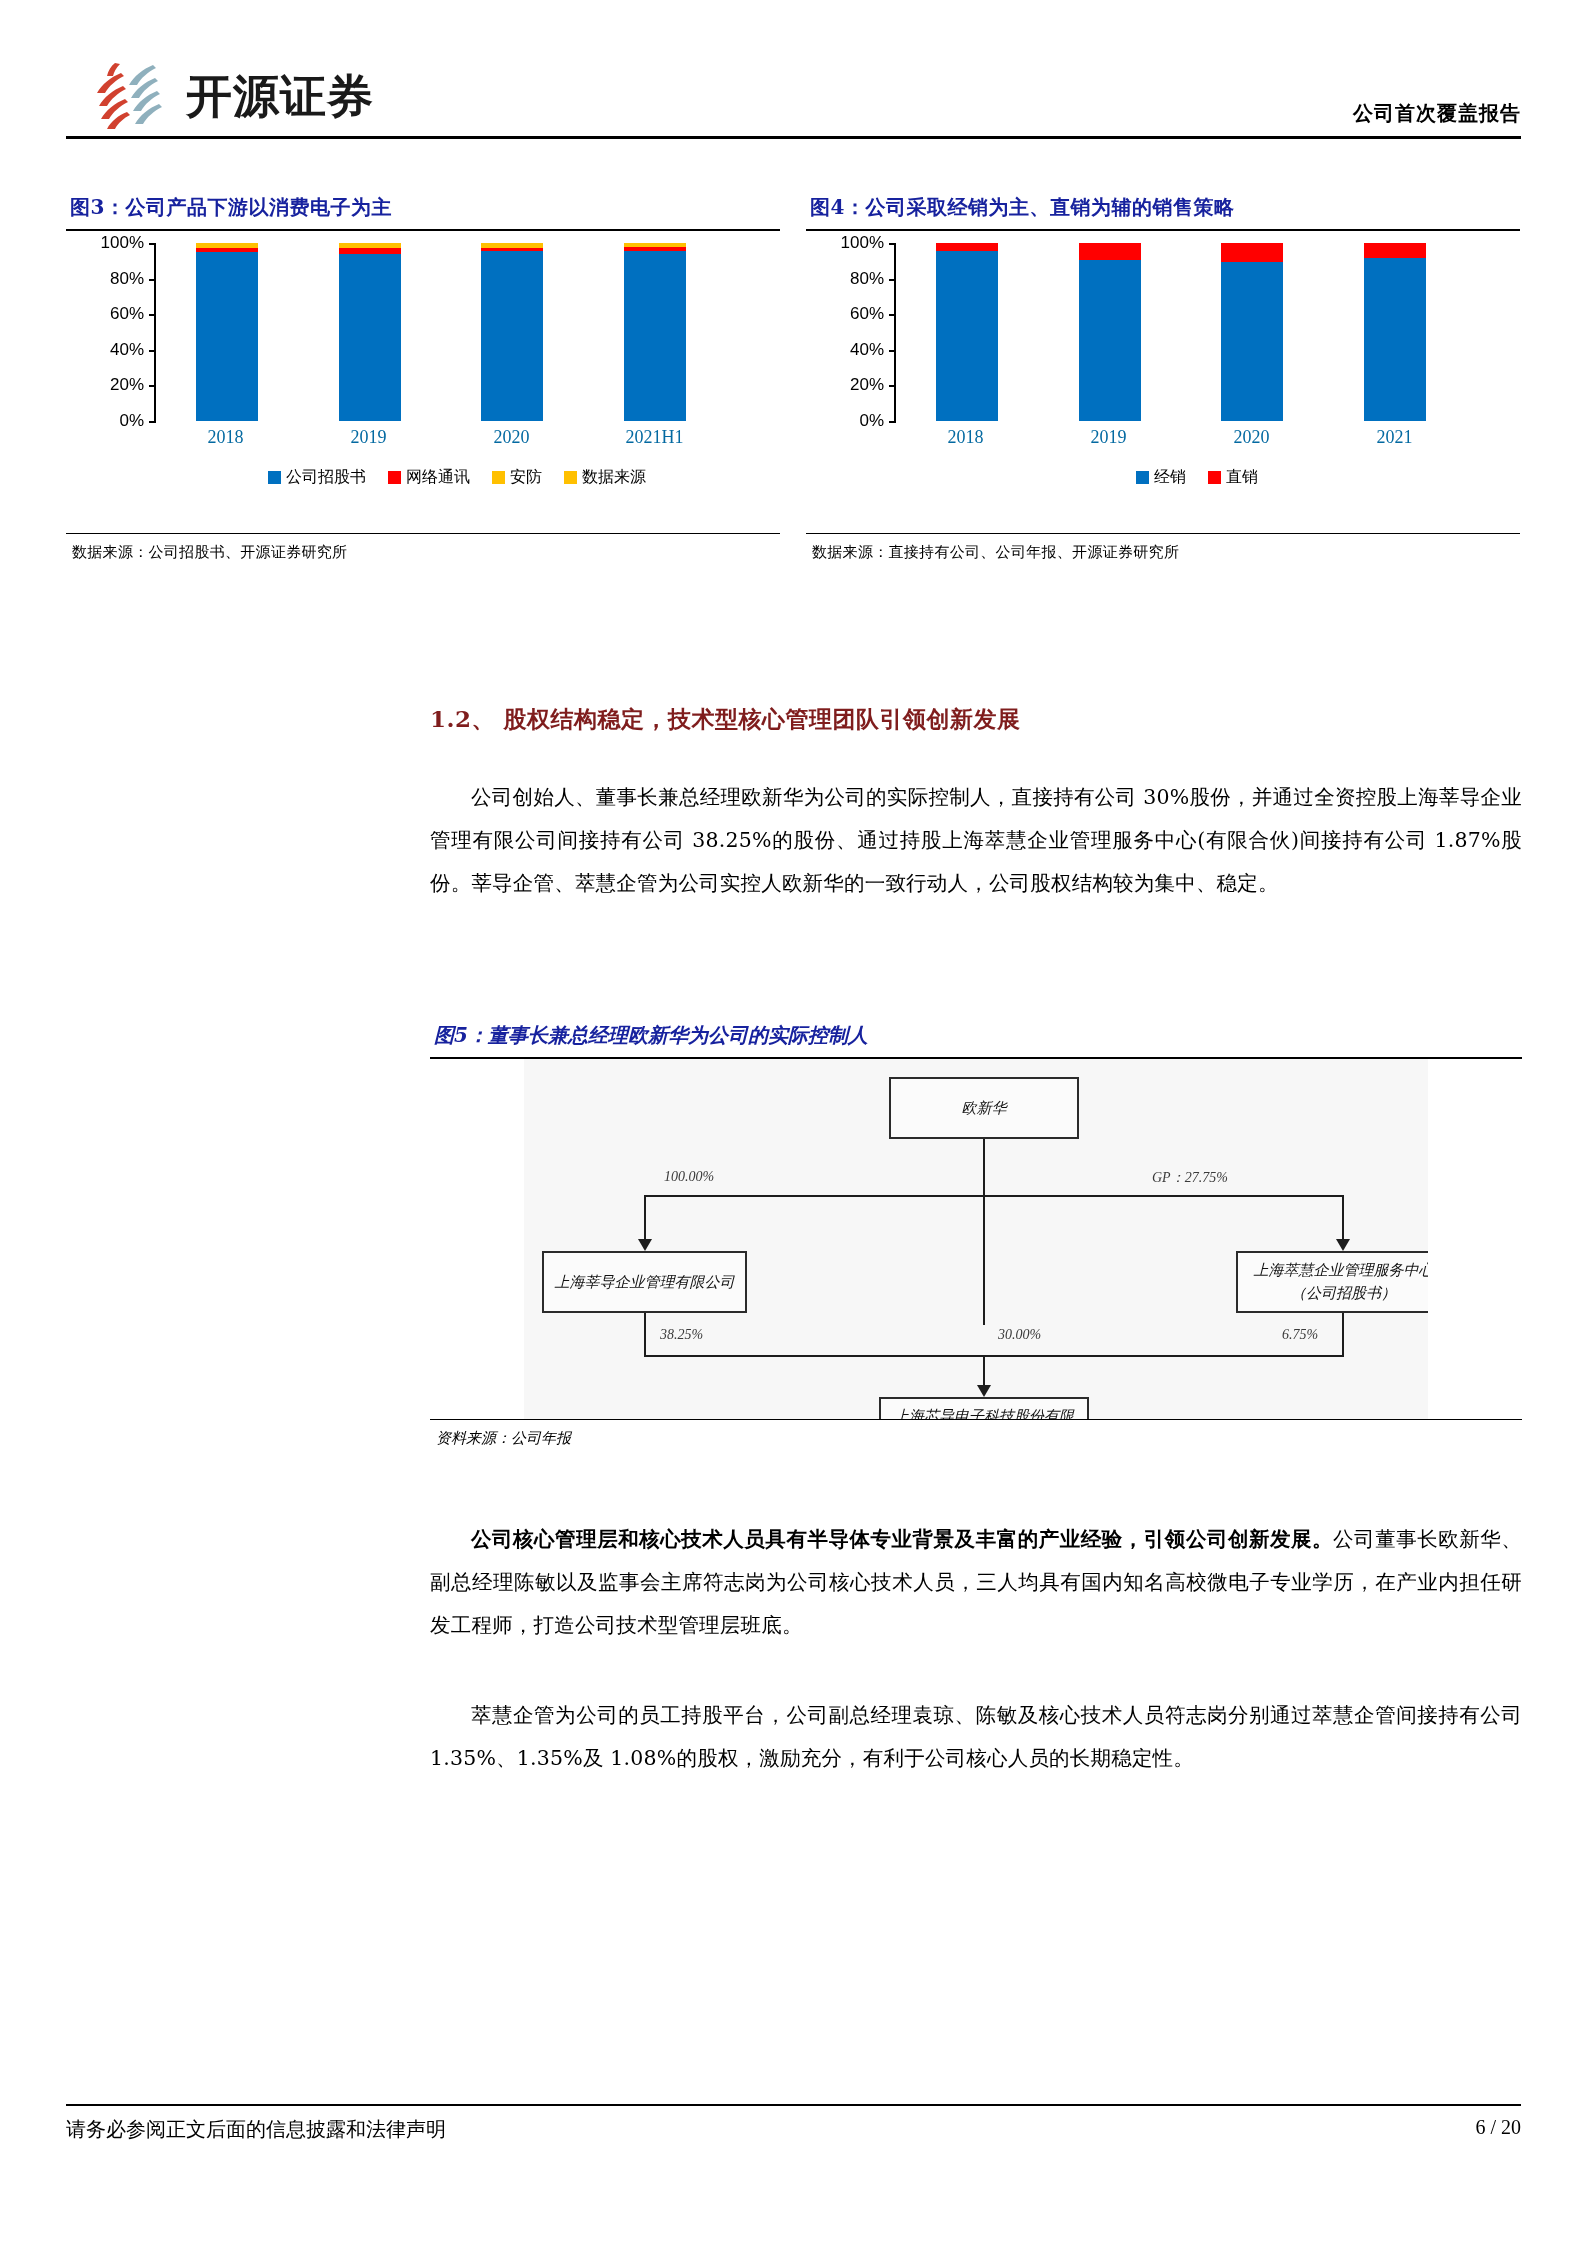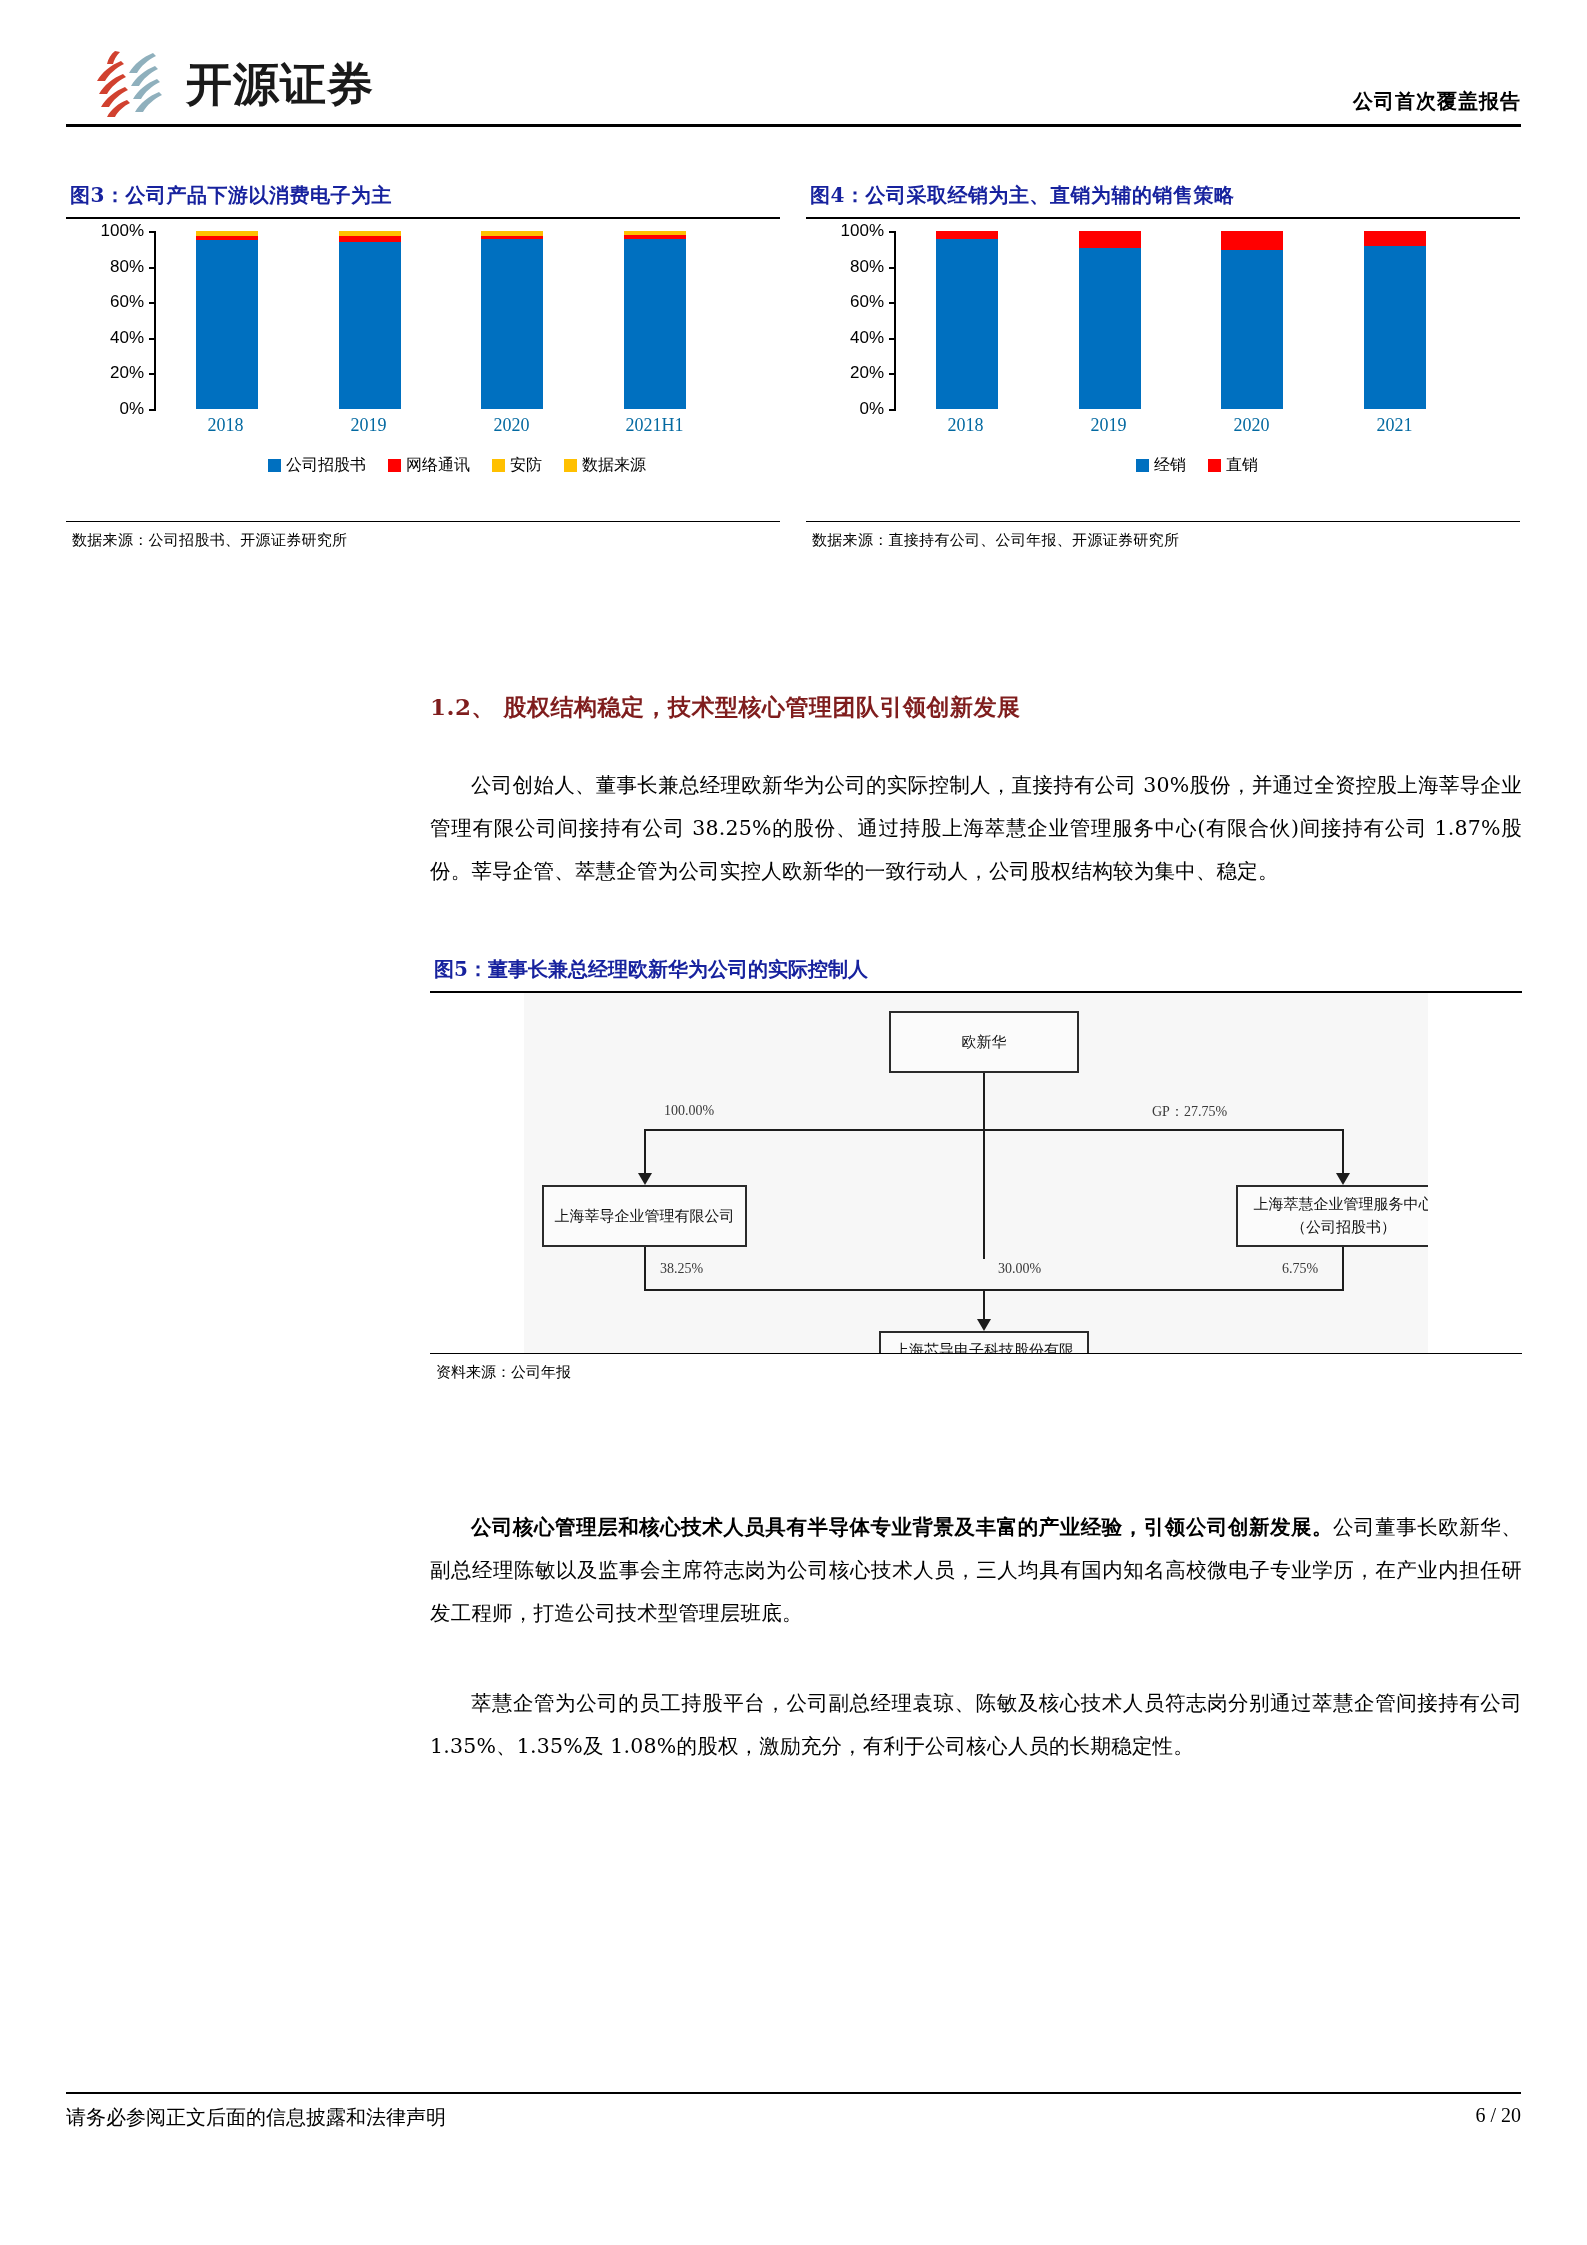--- a/index.html
+++ b/index.html
@@ -8,21 +8,21 @@
     background: #ffffff;
   }
   body {
     font-family: "Liberation Serif", "DejaVu Serif", serif;
     color: #000;
   }
   .page {
     position: relative;
     width: 1587px;
     height: 2209px;
-    margin: 4px auto;
+    margin: 16px auto;
     background: #ffffff;
     box-sizing: border-box;
   }
 
   
   .header {
     position: absolute;
     left: 66px;
     top: 26px;
     width: 1455px;
@@ -211,22 +211,23 @@
   }
   .para b { font-weight: 700; }
   #para1 { left: 430px; top: 760px; width: 1092px; }
   #para2 { left: 430px; top: 1502px; width: 1092px; }
   #para3 { left: 430px; top: 1678px; width: 1092px; }
 
   
   .fig5 {
     position: absolute;
     left: 430px;
-    top: 952px;
+    top: 1006px;
     width: 1092px;
+    font-style: italic;
   }
   .fig5-title {
     font-family: "DejaVu Serif", serif;
     font-weight: 700;
     font-size: 20px;
     color: #17229e;
     padding: 0 0 8px 4px;
   }
   .fig5-rule { border-top: 2.5px solid #000; }
   .org {

